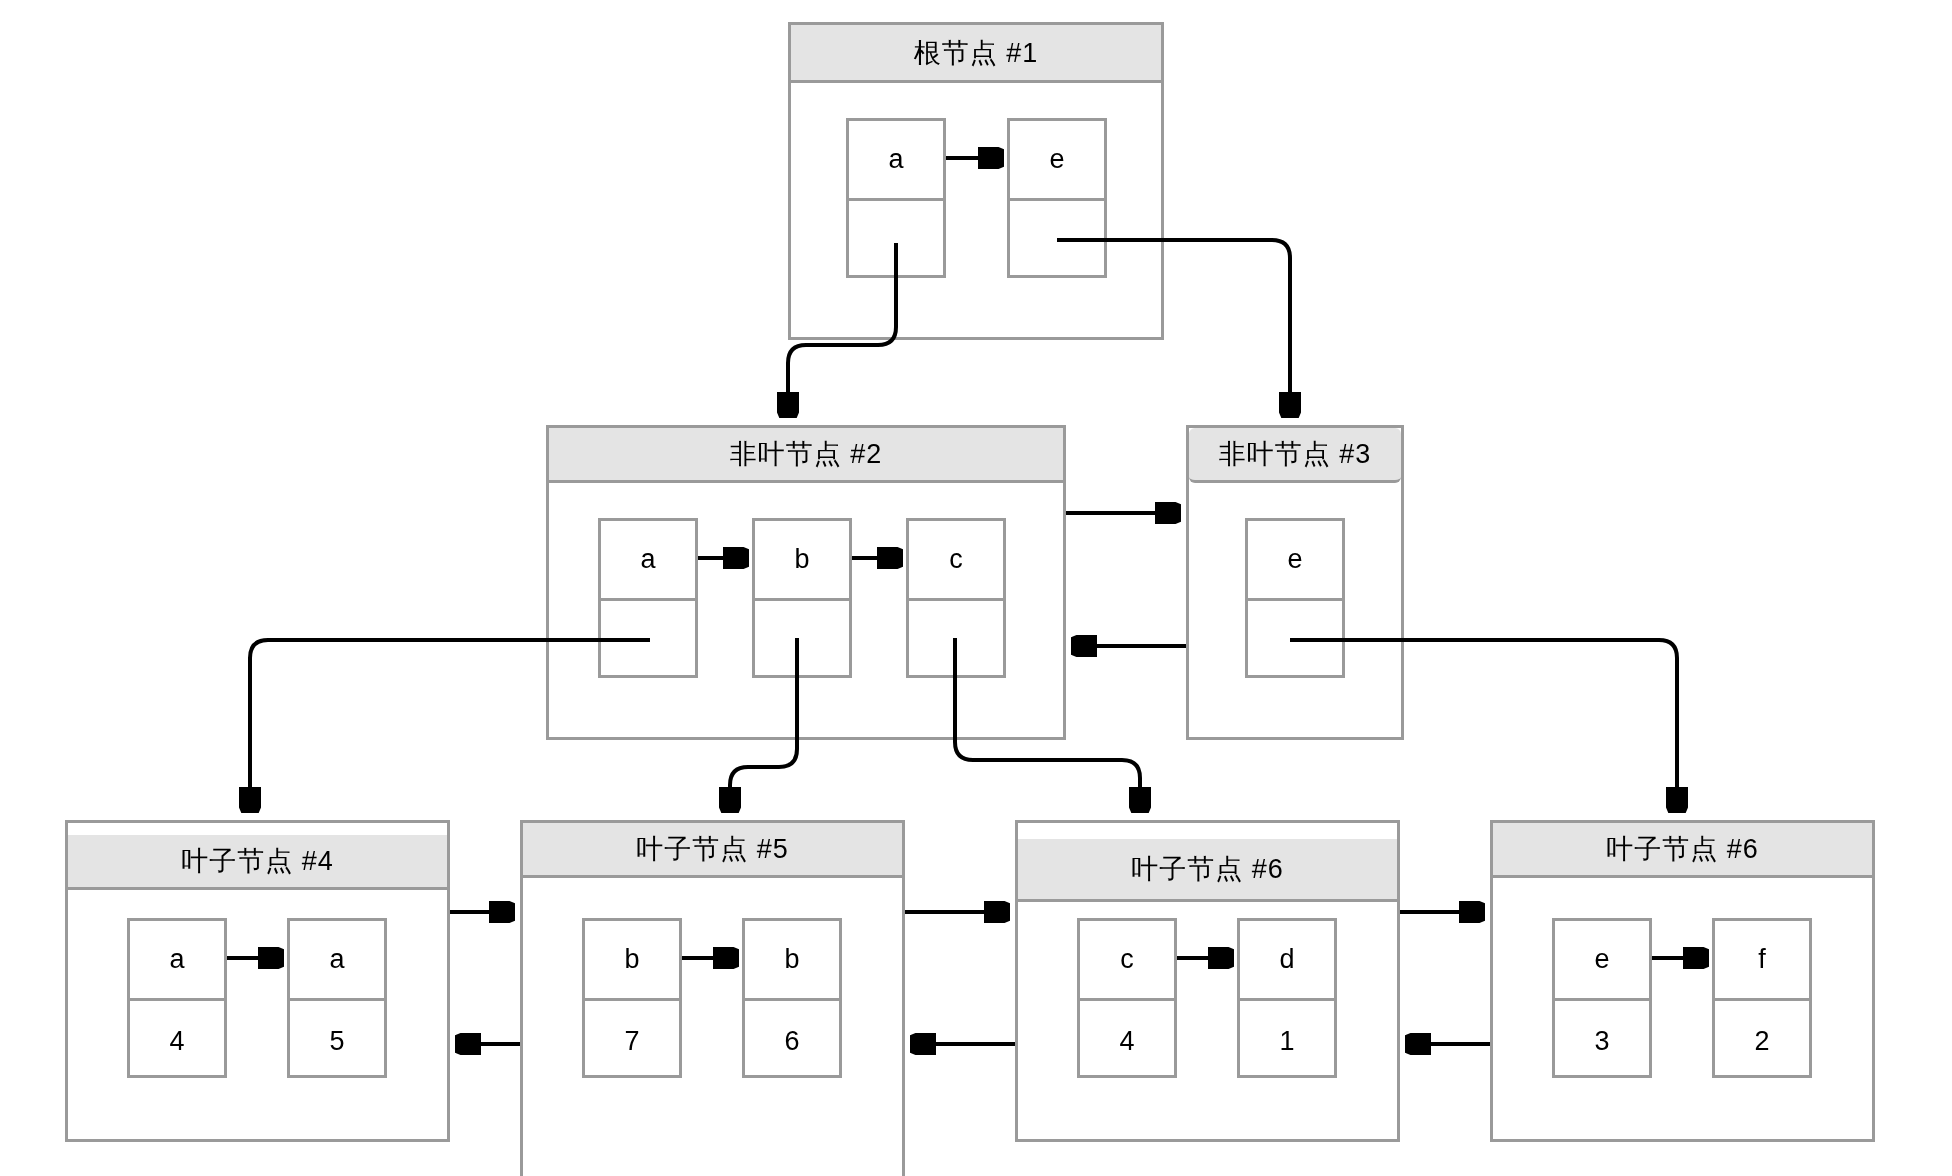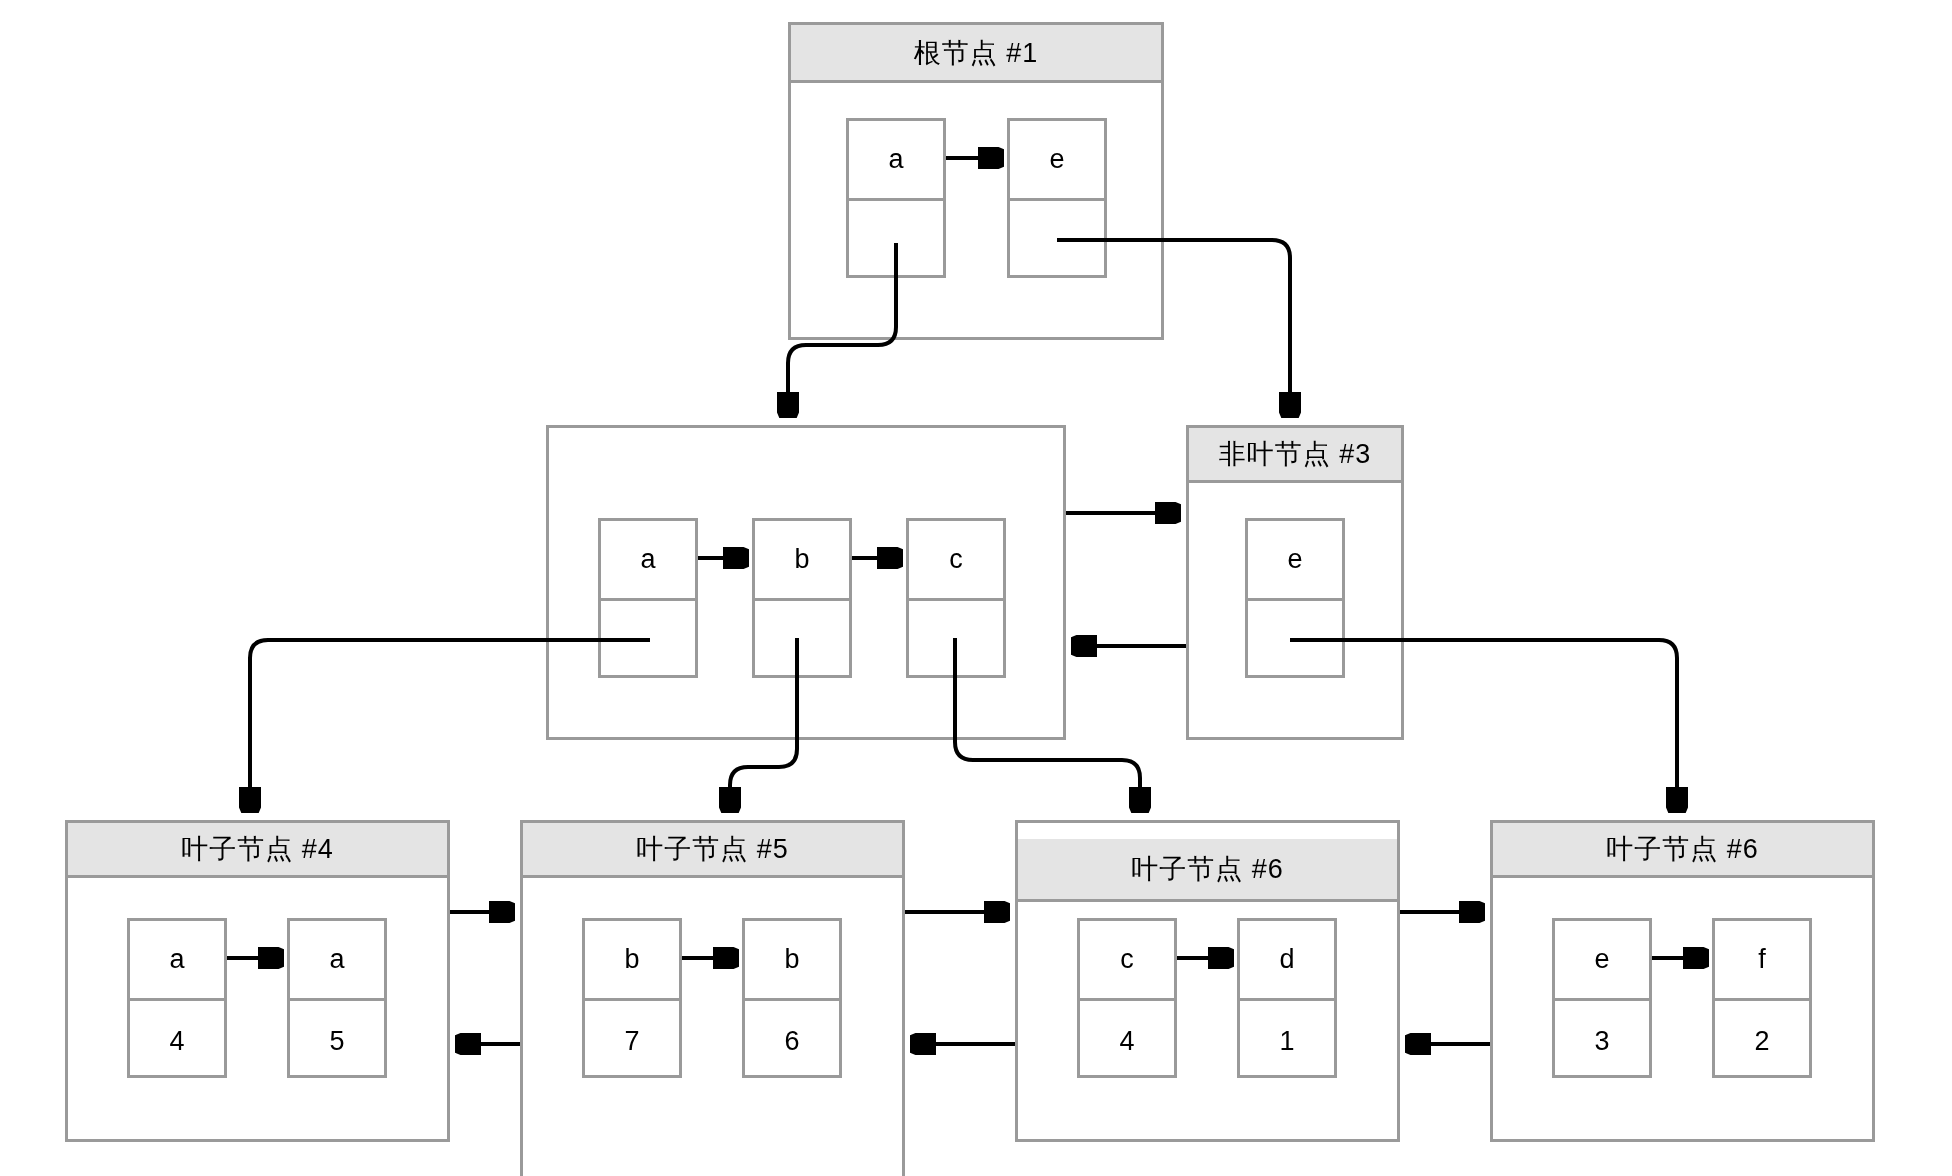--- a/index.html
+++ b/index.html
@@ -69,46 +69,49 @@
       <div class="cell-key">a</div>
       <div class="cell-ptr"></div>
     </div>
     <div class="cell" style="left:216px;top:93px;">
       <div class="cell-key">e</div>
       <div class="cell-ptr"></div>
     </div>
   </div>
 
   <div class="node" style="left:546px;top:425px;width:520px;height:315px;">
+    <div class="node-title" style="height:55px;">
+      <span>非叶节点 #2</span>
+    </div>
     <div class="cell" style="left:49px;top:90px;">
       <div class="cell-key">a</div>
       <div class="cell-ptr"></div>
     </div>
     <div class="cell" style="left:203px;top:90px;">
       <div class="cell-key">b</div>
       <div class="cell-ptr"></div>
     </div>
     <div class="cell" style="left:357px;top:90px;">
       <div class="cell-key">c</div>
       <div class="cell-ptr"></div>
     </div>
   </div>
 
   <div class="node" style="left:1186px;top:425px;width:218px;height:315px;">
-    <div class="node-title" style="height:55px;">
+    <div class="node-title" style="height:55px;border-radius:6px;">
       <span>非叶节点 #3</span>
     </div>
     <div class="cell" style="left:56px;top:90px;">
       <div class="cell-key">e</div>
       <div class="cell-ptr"></div>
     </div>
   </div>
 
   <div class="node" style="left:65px;top:820px;width:385px;height:322px;">
-    <div class="node-title" style="height:55px;">
+    <div class="node-title" style="height:55px;margin-top:12px;">
       <span>叶子节点 #4</span>
     </div>
     <div class="cell" style="left:59px;top:95px;">
       <div class="cell-key">a</div>
       <div class="cell-ptr">4</div>
     </div>
     <div class="cell" style="left:219px;top:95px;">
       <div class="cell-key">a</div>
       <div class="cell-ptr">5</div>
     </div>

